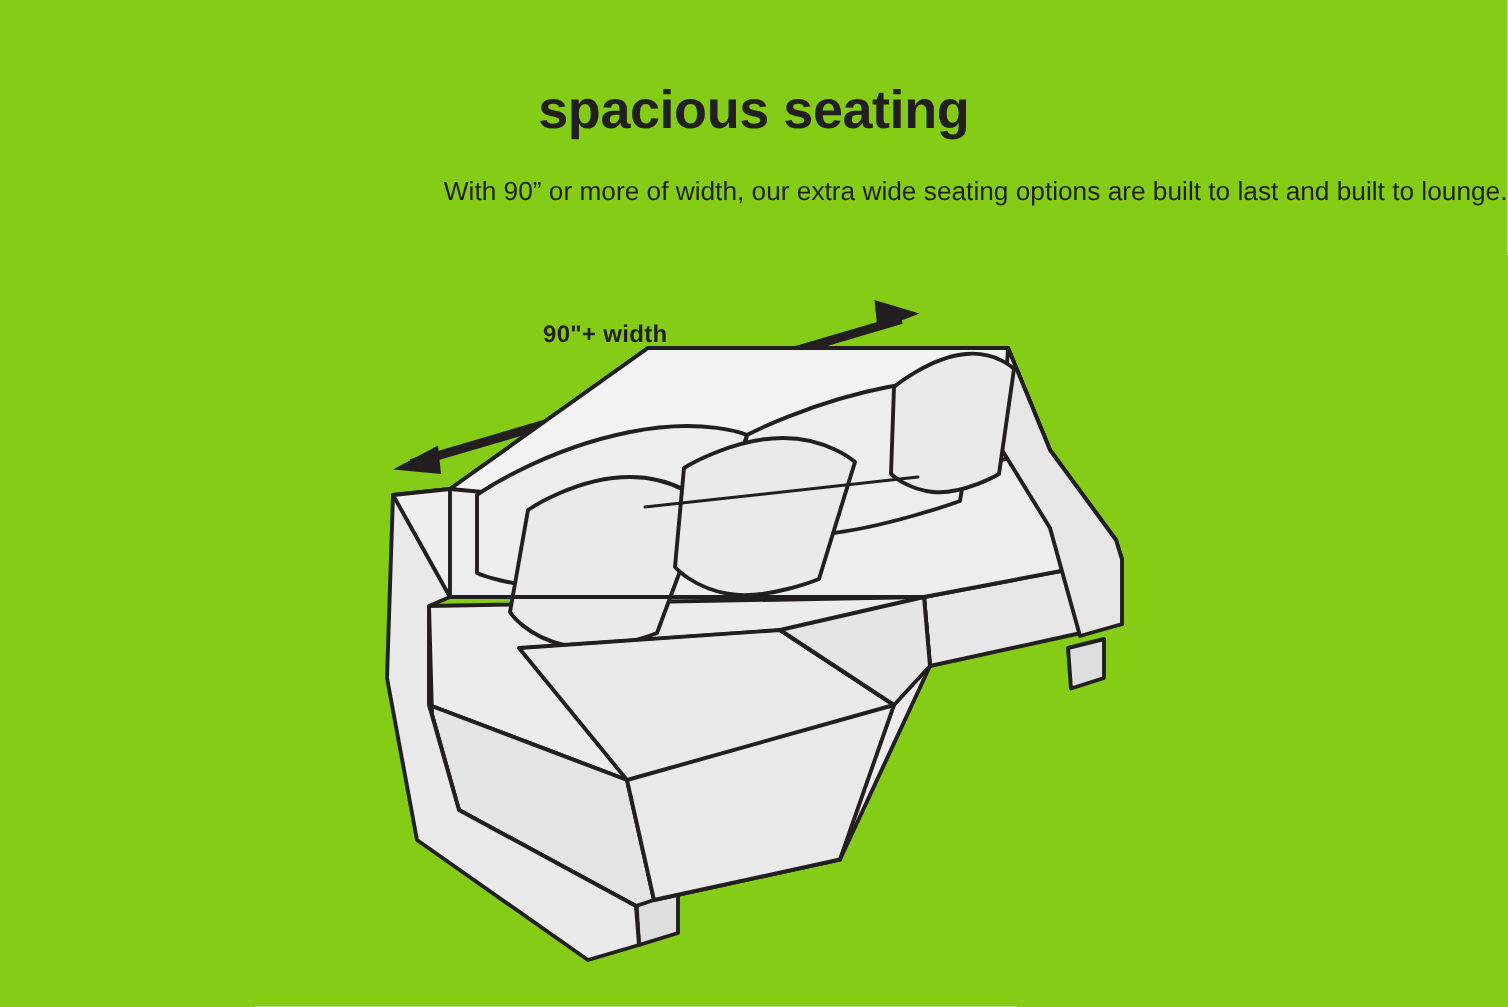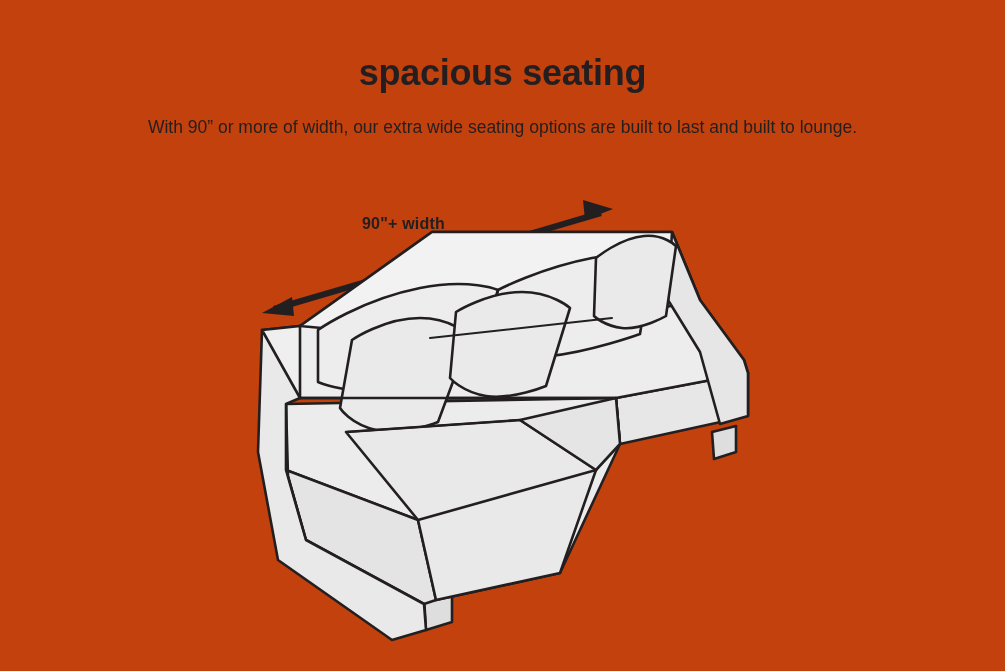--- a/index.html
+++ b/index.html
@@ -12,40 +12,40 @@
     height: 671px;
     font-family: "Liberation Sans", sans-serif;
     color: #231f20;
     overflow: hidden;
     position: relative;
   }
   .page {
     position: relative;
     width: 1005px;
     height: 671px;
-    background: #c2410c;
+    background: #84cc16;
   }
   .headline {
     position: absolute;
     top: 52px;
     left: 0;
     width: 1005px;
     text-align: center;
     font-size: 36px;
     font-weight: bold;
     letter-spacing: -0.3px;
     color: #231f20;
     line-height: 1.15;
   }
   .subcopy {
     position: absolute;
     top: 114px;
     left: 0;
     width: 1005px;
-    text-align: center;
+    text-align: right;
     font-size: 17.5px;
     font-weight: normal;
     color: #231f20;
     line-height: 1.5;
   }
   .subcopy .line {
     display: block;
   }
   .dim-label {
     position: absolute;

